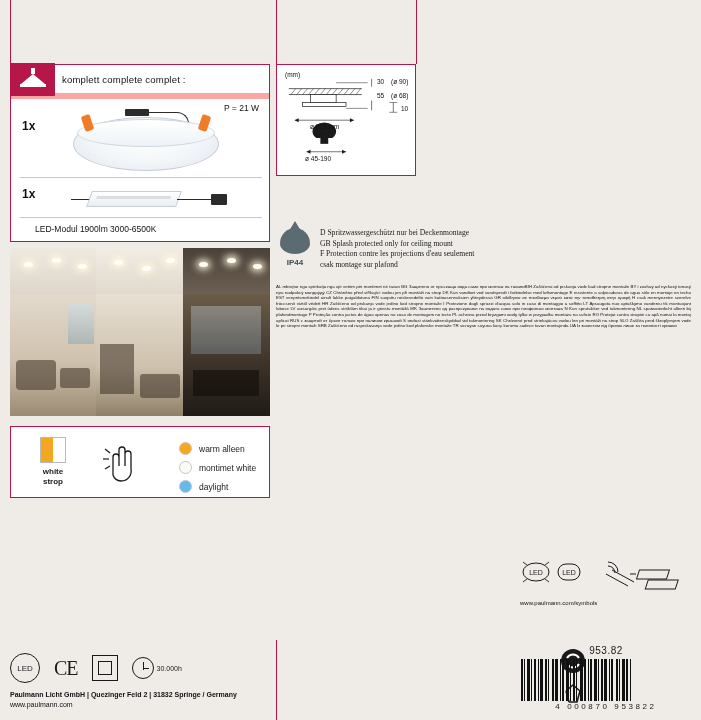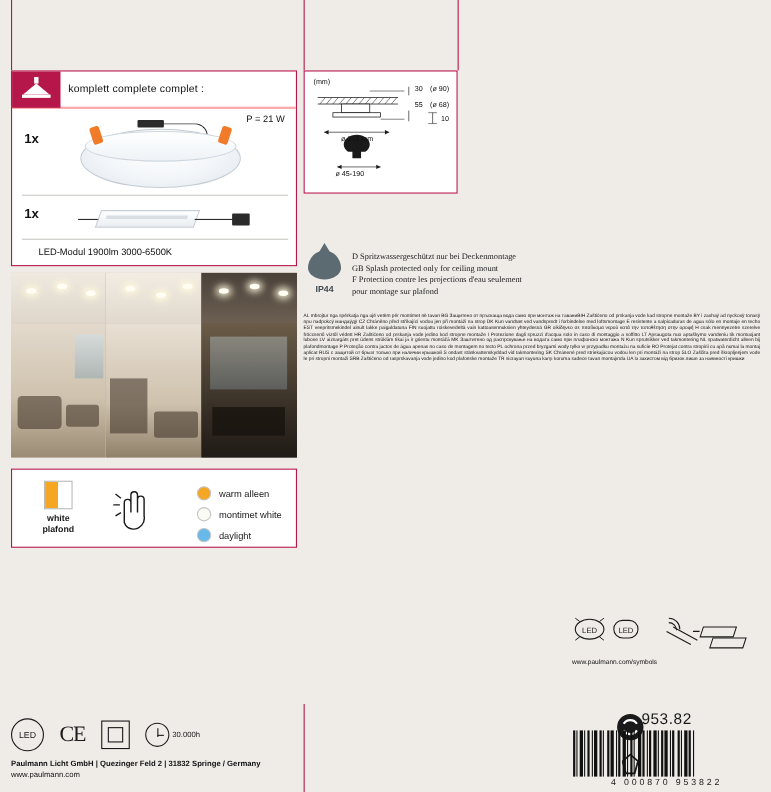--- a/index.html
+++ b/index.html
@@ -22,21 +22,21 @@
 
   
   .panel {
     position:absolute;
     border:1px solid #b6174b;
     background:#ffffff;
   }
   #komplett-panel { left:10px; top:64px; width:260px; height:178px; }
   .komplett-header {
     position:absolute; left:0; top:0; width:100%; height:34px;
-    border-bottom:2px solid #fca5a5;
+    border-bottom:6px solid #fca5a5;
     display:flex; align-items:center;
   }
   .komplett-icon-box {
     width:44px; height:33px; background:#b6174b;
     display:flex; align-items:center; justify-content:center;
   }
   .komplett-icon-box svg { display:block; }
   .komplett-title {
     font-size:9.5px; letter-spacing:.2px; padding-left:7px; color:#111;
   }
@@ -166,21 +166,21 @@
   .color-row { display:flex; align-items:center; height:19px; }
   .swatch { width:13px; height:13px; border-radius:50%; margin-right:7px; border:1px solid #c4c4c4; }
   .color-row span { font-size:8.5px; }
 
   
   #symbols { position:absolute; left:520px; top:556px; width:170px; height:52px; }
   .sym-url { position:absolute; left:0; top:44px; font-size:6px; color:#111; }
 
   
   #article { position:absolute; right:10px; top:645px; width:170px; text-align:center; }
-  .art-no { font-size:14px; letter-spacing:.5px; margin-bottom:3px; }
+  .art-no { font-size:10px; letter-spacing:.5px; margin-bottom:3px; }
   .barcode { height:42px; width:170px; display:flex; align-items:flex-end; }
   .barcode i { display:block; height:100%; background:#111; }
   .barcode-digits { font-size:8px; letter-spacing:2.6px; margin-top:1px; text-align:center; }
 
   
   #recycle { position:absolute; left:560px; top:648px; width:30px; }
   .rec-sym { width:26px; height:26px; margin-bottom:4px; }
 
   
   #certs { position:absolute; left:10px; top:648px; width:180px; height:40px; display:flex; align-items:center; }
@@ -309,21 +309,21 @@
     <div class="ip-badge">
       <div class="ip-drop">
           <span></span>
         </div>
       <div style="font-size:8px;font-weight:bold;margin-top:4px;color:#3f4a50;">IP44</div>
     </div>
     <div class="ip-text">
       <div>D Spritzwassergeschützt nur bei Deckenmontage</div>
       <div>GB Splash protected only for ceiling mount</div>
       <div>F Protection contre les projections d'eau seulement</div>
-      <div>pour montage sur plafond</div>
+      <div>csak montage sur plafond</div>
     </div>
     <div class="legal">AL mbrojtur nga spërkatja nga ujë vetëm për montimet në tavan BG Защитено от пръскаща вода само при монтаж на таваниBIH Zaštićeno od prskanja vode kad stropne montaže BY i zaxhaÿ ad nyckoxÿ tonasÿ npu nadpokcÿ мандаÿдÿ CZ Chráněno před stříkající vodou jen při montáži na strop DK Kun vandtæt ved vandspredt i forbindelse med loftsmontage E resistente a salpicaduras de agua sólo en montaje en techo EST veepritsmekindel ainult lakke paigaldatuna FIN suojattu roiskevedeltä vain kattoasennuksien yhteydessä GR oikiδηνεο σε πιτσίλισμα νερού κατά την τοποθέτηση στην οροφή H csak mennyezetre szerelve fröccsenő víztől védett HR Zaštićeno od prskanja vode jedino kod stropne montaže I Protezione dagli spruzzi d'acqua solo in caso di montaggio a soffitto LT Apsaugota nuo aptaškymo vandeniu tik montuojant lubose LV aizsargāts pret ūdens strūklām tikai ja ir griestu montāžā MK Заштитено од распрскување на водата само при плафонско монтажа N Kun sprutsikker ved takmontering NL spatwaterdicht alleen bij plafondmontage P Proteção contra jactos de água apenas no caso de montagem no tecto PL ochrona przed bryzgami wody tylko w przypadku montażu na suficie RO Protejat contra stropirii cu apă numai la montaj aplicat RUS с защитой от брызг только при наличии крышкой S ondast stänkvattenskyddad vid takmontering SK Chránené pred striekajúcou vodou len pri montáži na strop SLO Zaščita pred škropljenjem vode le pri stropni montaži SRB Zaštićeno od rasprskavanja vode jedino kod plafonske montaže TR sicrayan suyuna karşı koruma sadece tavan montajında UA Із захистом від бризок лише за наявності кришки</div>
   </div>
 
   <div id="photos">
     <div class="photo p1">
       <div class="ceiling"></div>
       <div class="dot" style="left:14px;top:14px;"></div>
       <div class="dot" style="left:42px;top:10px;"></div>
       <div class="dot" style="left:68px;top:16px;"></div>
@@ -350,21 +350,21 @@
       <div class="win" style="left:8px;top:58px;width:70px;height:48px;opacity:.35;"></div>
       <div class="furn" style="left:10px;top:122px;width:66px;height:26px;background:rgba(20,16,12,.7);"></div>
     </div>
   </div>
 
   <div class="panel" id="switch-panel">
     <div class="ws-icon">
       <div class="ws-square"></div>
       <div class="ws-label">
         <span>white</span><br>
-        <span>plafond</span>
+        <span>strop</span>
       </div>
     </div>
 
     <div class="hand-icon">
       <svg width="44" height="44" viewBox="0 0 44 44">
         <path d="M14 30 L14 16 a3 3 0 0 1 6 0 L20 25 L20 9 a3 3 0 0 1 6 0 L26 25 L26 13 a3 3 0 0 1 6 0 L32 28
                  a10 10 0 0 1 -10 12 a9 9 0 0 1 -8 -6 z" fill="none" stroke="#1a1a1a" stroke-width="1.3"></path>
         <line x1="6" y1="8" x2="11" y2="12" stroke="#1a1a1a" stroke-width="1.2"></line>
         <line x1="4" y1="18" x2="10" y2="18" stroke="#1a1a1a" stroke-width="1.2"></line>
         <line x1="6" y1="28" x2="11" y2="25" stroke="#1a1a1a" stroke-width="1.2"></line>

